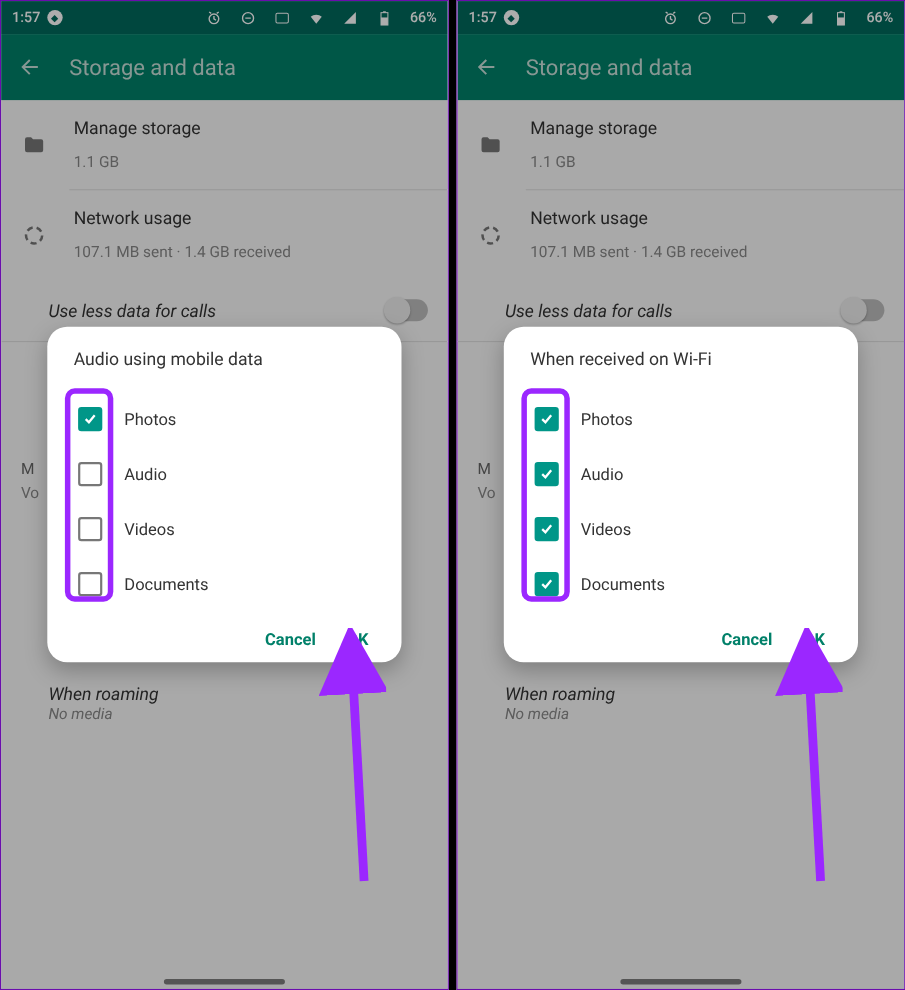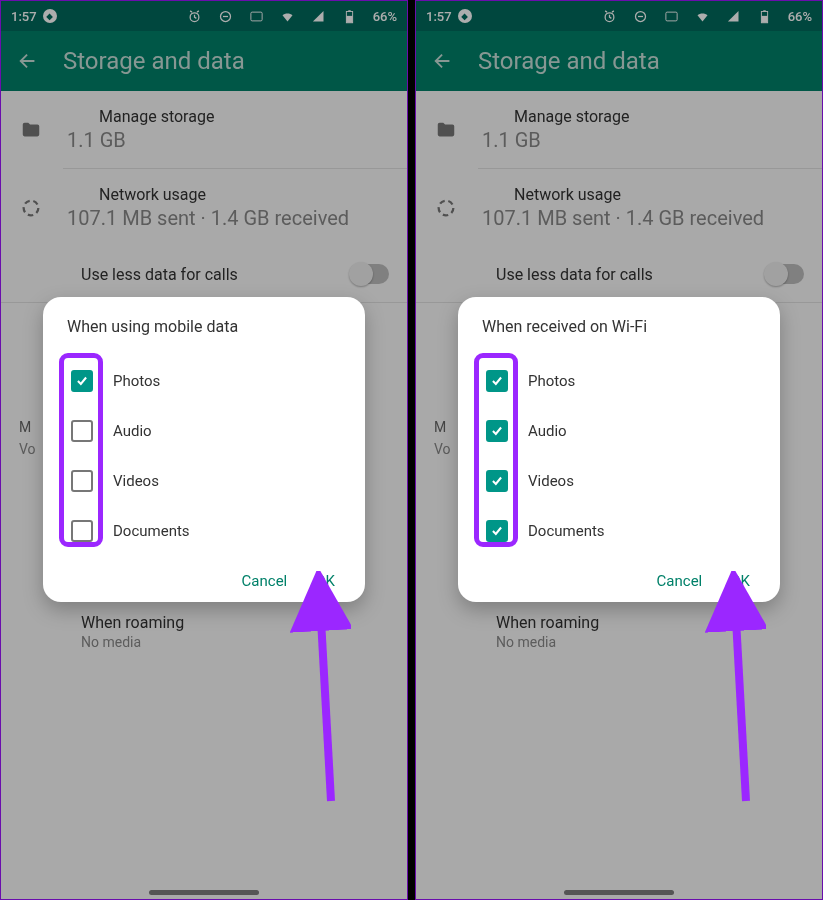--- a/index.html
+++ b/index.html
@@ -5,48 +5,48 @@
 * { margin:0; padding:0; box-sizing:border-box; font-family:Roboto,Arial,sans-serif; }
 body { background:#000; width:823px; height:900px; display:flex; justify-content:space-between; }
 .phone { width:408px; height:900px; background:#fafafa; position:relative; border:1px solid #6a0dad; overflow:hidden; border-radius:0; }
 
 .statusbar { height:28px; background:#00695c; color:#fff; display:flex; justify-content:space-between; align-items:center; padding:15px 10px; font-size:13px; font-weight:500; }
 .sb-left { display:flex; align-items:center; gap:6px; }
 .sb-right { display:flex; align-items:center; gap:16px; }
 .sb-right svg,.sb-right .ico { width:15px; height:15px; }
 .dot { width:14px; height:14px; background:#fff; border-radius:50%; display:flex; align-items:center; justify-content:center; color:#00695c; font-size:8px; font-weight:bold; }
 
-.appbar { height:60px; background:#008069; color:#c8dfd9; display:flex; align-items:center; padding:0 16px; gap:24px; font-size:24px; }
+.appbar { height:60px; background:#008069; color:#c8dfd9; display:flex; align-items:center; padding:0 16px; gap:24px; font-size:20px; }
 .back { color:#c8dfd9; }
 
 .settings { padding:0; }
 .srow { display:flex; align-items:center; padding:16px 18px; gap:24px; }
 .srow .ic { width:24px; display:flex; justify-content:center; color:#777; }
 .srow .body { flex:1; }
-.srow .ttl { font-size:16px; color:#333;margin-left:32px; }
-.srow .sub { font-size:20px; color:#888; margin-top:2px; }
+.srow .ttl { font-size:16px; color:#333; }
+.srow .sub { font-size:14px; color:#888; margin-top:14px; }
 .divider { height:1px; background:#e0e0e0; margin-left:62px; }
-.indent { padding-left:80px; padding-right:18px; display:flex; align-items:center; height:56px; }
+.indent { padding-left:43px; padding-right:18px; display:flex; align-items:center; height:56px;font-style:italic; }
 .indent .ttl { flex:1; font-size:16px; color:#333; }
 .toggle { width:38px; height:20px; background:#bdbdbd; border-radius:10px; position:relative; }
 .toggle::after { content:''; position:absolute; width:24px; height:24px; background:#eee; border-radius:50%; top:-2px; left:-2px; box-shadow:0 1px 2px rgba(0,0,0,.3); }
 
 .shade { position:absolute; inset:0; background:rgba(0,0,0,.32); }
 
 .dialog { position:absolute; left:42px; right:42px; top:296px; background:#fff; border-radius:18px; padding:20px 22px 12px; box-shadow:0 8px 20px rgba(0,0,0,.25); }
 .dialog .dtitle { font-size:16px; color:#333; margin-bottom:20px; margin-left:2px; }
 .opts { display:flex; flex-direction:column; gap:0; }
 .opt { display:flex; align-items:center; gap:20px; height:50px; }
 .cb { width:22px; height:22px; border:2px solid #777; border-radius:3px; display:flex; align-items:center; justify-content:center; flex-shrink:0; margin-left:6px; }
 .cb.checked { background:#009688; border-color:#009688; }
 .cb.checked svg { display:block; }
 .cb svg { display:none; }
 .opt .lbl { font-size:15px; color:#333; }
 .dactions { display:flex; justify-content:flex-end; gap:28px; margin-top:16px; padding-right:8px; }
-.dactions span { color:#008069; font-weight:400; font-size:15px; }
+.dactions span { color:#008069; font-weight:700; font-size:15px; }
 
 .hl { position:absolute; border:5px solid #9b27ff; border-radius:9px; }
 
 .arrow { position:absolute; pointer-events:none; }
 
 .navbar { position:absolute; bottom:4px; left:50%; transform:translateX(-50%); width:110px; height:5px; background:#555; border-radius:3px; }
 </style>
 </head>
 <body>
 
@@ -121,21 +121,21 @@
     <div style="height:300px"></div>
     <div class="indent" style="flex-direction:column;align-items:flex-start;height:auto;padding-top:10px;padding-bottom:10px">
       <div class="ttl">When roaming</div>
       <div class="sub" style="color:#888;font-size:14px;margin-top:2px">No media</div>
     </div>
   </div>
   <div style="position:absolute;left:18px;top:418px;font-size:14px;color:#666">M</div>
   <div style="position:absolute;left:18px;top:440px;font-size:14px;color:#888">Vo</div>
   <div class="shade"></div>
   <div class="dialog">
-    <div class="dtitle">When using mobile data</div>
+    <div class="dtitle">Audio using mobile data</div>
     <div class="opts">
       <div class="opt">
           <div class="cb checked">
             <svg width="14" height="14" viewBox="0 0 24 24" fill="none" stroke="#fff" stroke-width="3.5">
               <path d="M5 12l5 5 9-11"></path>
             </svg>
           </div>
           <div class="lbl">Photos</div>
         </div>
       <div class="opt">

